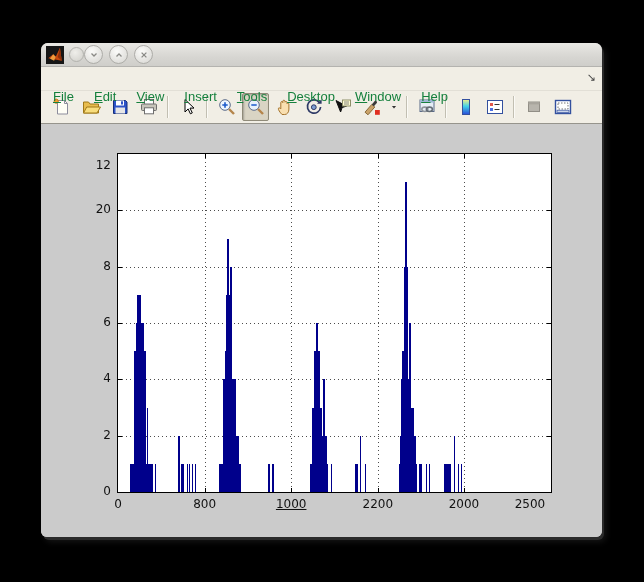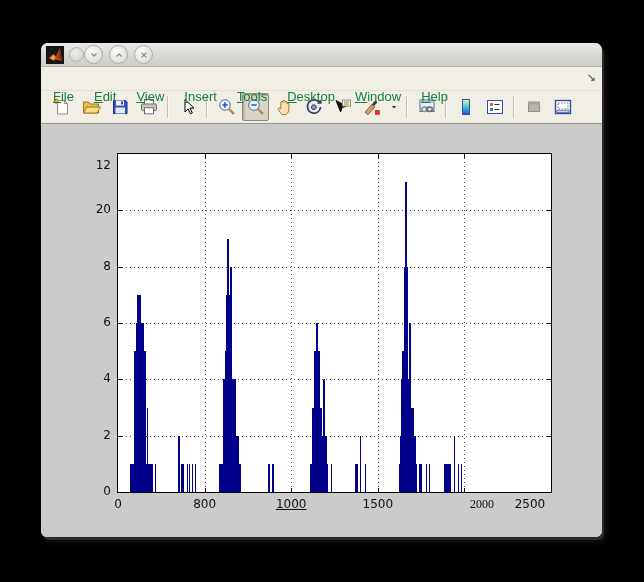--- a/index.html
+++ b/index.html
@@ -311,22 +311,22 @@
         <div class="bar" style="left: 301.368px; width: 3px; height: 28.1667px; background: rgb(0, 0, 139);"></div>
         <div class="bar" style="left: 308.123px; width: 1px; height: 28.1667px; background: rgb(0, 0, 139);"></div>
         <div class="bar" style="left: 310.894px; width: 1px; height: 28.1667px; background: rgb(0, 0, 139);"></div>
         <div class="bar" style="left: 326.309px; width: 7px; height: 28.1667px; background: rgb(0, 0, 139);"></div>
         <div class="bar" style="left: 336.354px; width: 1px; height: 56.3333px; background: rgb(0, 0, 139);"></div>
         <div class="bar" style="left: 340.338px; width: 1px; height: 28.1667px; background: rgb(0, 0, 139);"></div>
         <div class="bar" style="left: 343.456px; width: 1px; height: 28.1667px; background: rgb(0, 0, 139);"></div>
         <div class="xlab" style="left: -22px; top: 343px;">0</div>
         <div class="xlab" style="left: 64.6px; top: 343px;">800</div>
         <div class="xlab" style="left: 151.2px; top: 343px; text-decoration: underline;">1000</div>
-        <div class="xlab" style="left: 237.8px; top: 343px;">1500</div>
-        <div class="xlab" style="left: 342px; top: 343px; font-family: Liberation Serif, serif;">2000</div>
+        <div class="xlab" style="left: 237.8px; top: 343px;">2200</div>
+        <div class="xlab" style="left: 324px; top: 343px;">2000</div>
         <div class="xlab" style="left: 390px; top: 343px;">2500</div>
         <div class="ylab" style="left: -41px; top: 330px;">0</div>
         <div class="ylab" style="left: -41px; top: 273.667px;">2</div>
         <div class="ylab" style="left: -41px; top: 217.333px;">4</div>
         <div class="ylab" style="left: -41px; top: 161px;">6</div>
         <div class="ylab" style="left: -41px; top: 104.667px;">8</div>
         <div class="ylab" style="left: -41px; top: 48.3333px;">20</div>
         <div class="ylab" style="left: -41px; top: -8px; margin-top: 12px;">12</div>
       </div>
   </div>

